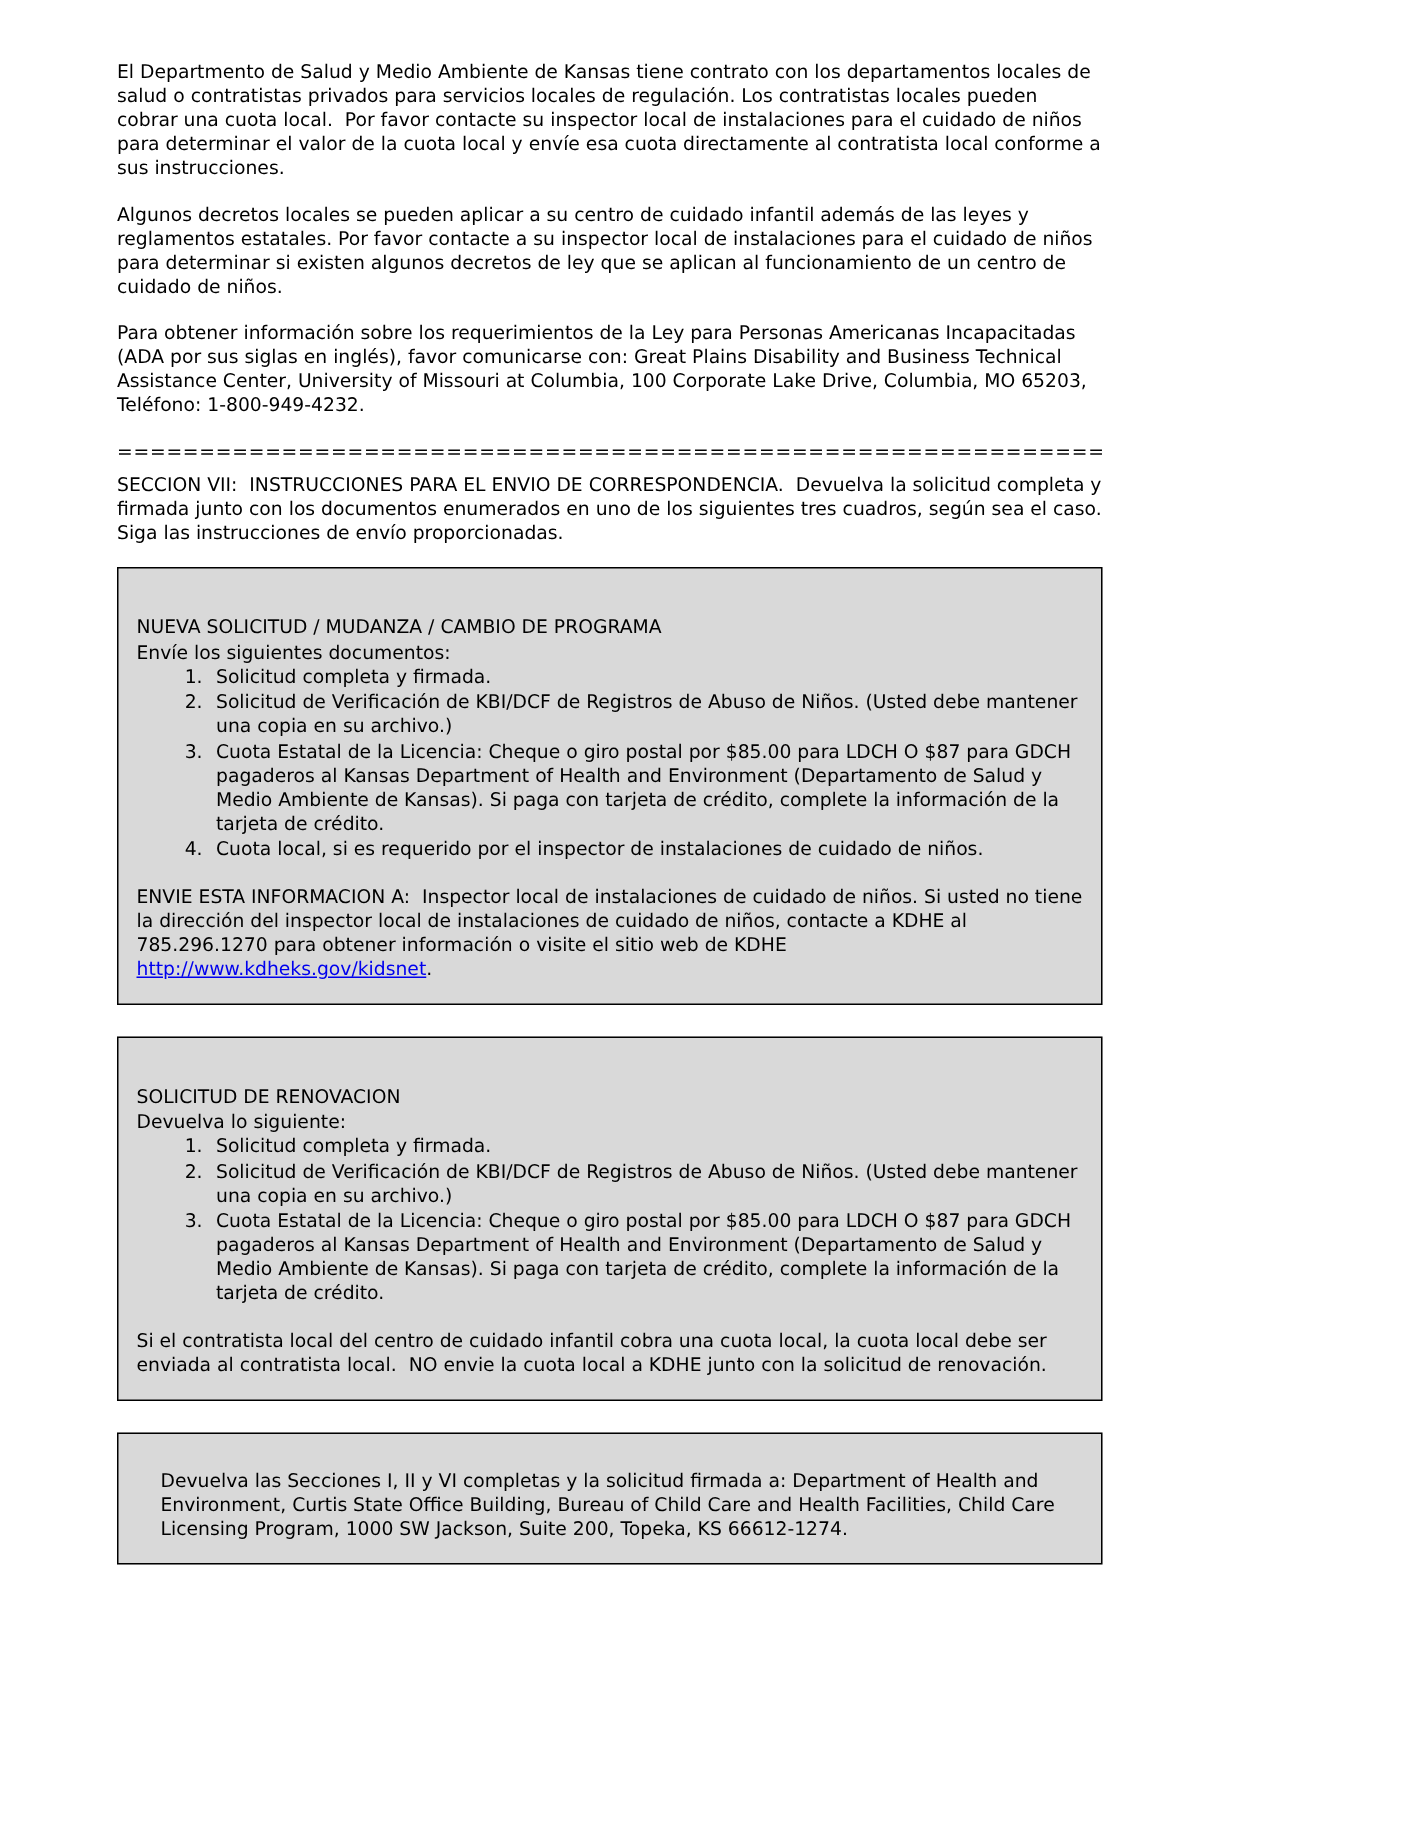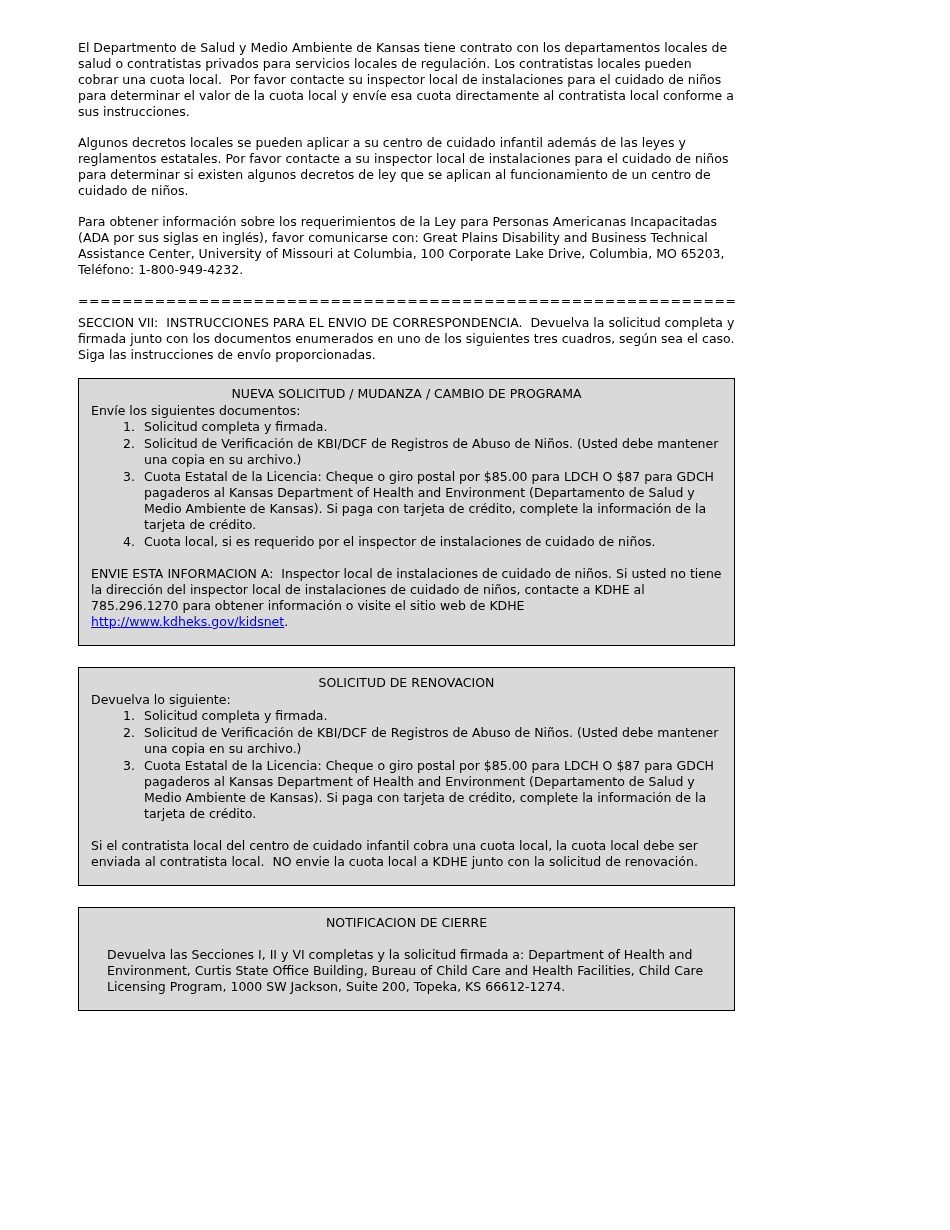--- a/index.html
+++ b/index.html
@@ -36,23 +36,24 @@
   .box {
     background: var(--box-bg, #d9d9d9);
     border: 1px solid #000000;
     padding: 7px 12px 15px 12px;
     margin-bottom: 21px;
   }
   .box.closure {
     margin-top: 6px;
   }
   .box-title {
-    text-align: center;
+    text-align: left;
     margin-bottom: 1px;
     white-space: pre-wrap;
+    margin-top: 24px;
   }
   .box-intro {
     white-space: pre-wrap;
   }
   ol {
     margin: 0;
     padding-left: 48px;
   }
   li {
     padding-left: 5px;
@@ -104,17 +105,16 @@
     <div class="box-intro">Devuelva lo siguiente:</div>
     <ol>
         <li>Solicitud completa y firmada.</li>
         <li>Solicitud de Verificación de KBI/DCF de Registros de Abuso de Niños. (Usted debe mantener una copia en su archivo.)</li>
         <li>Cuota Estatal de la Licencia: Cheque o giro postal por $85.00 para LDCH O $87 para GDCH pagaderos al Kansas Department of Health and Environment (Departamento de Salud y Medio Ambiente de Kansas). Si paga con tarjeta de crédito, complete la información de la tarjeta de crédito.</li>
       </ol>
     <p class="box-note">Si el contratista local del centro de cuidado infantil cobra una cuota local, la cuota local debe ser enviada al contratista local.  NO envie la cuota local a KDHE junto con la solicitud de renovación.</p>
   </div>
 
   <div class="box closure">
-    <div class="box-title">NOTIFICACION DE CIERRE</div>
     <p class="box-body">Devuelva las Secciones I, II y VI completas y la solicitud firmada a: Department of Health and Environment, Curtis State Office Building, Bureau of Child Care and Health Facilities, Child Care Licensing Program, 1000 SW Jackson, Suite 200, Topeka, KS 66612-1274.</p>
   </div>
 
 </div>
 
 </body></html>

